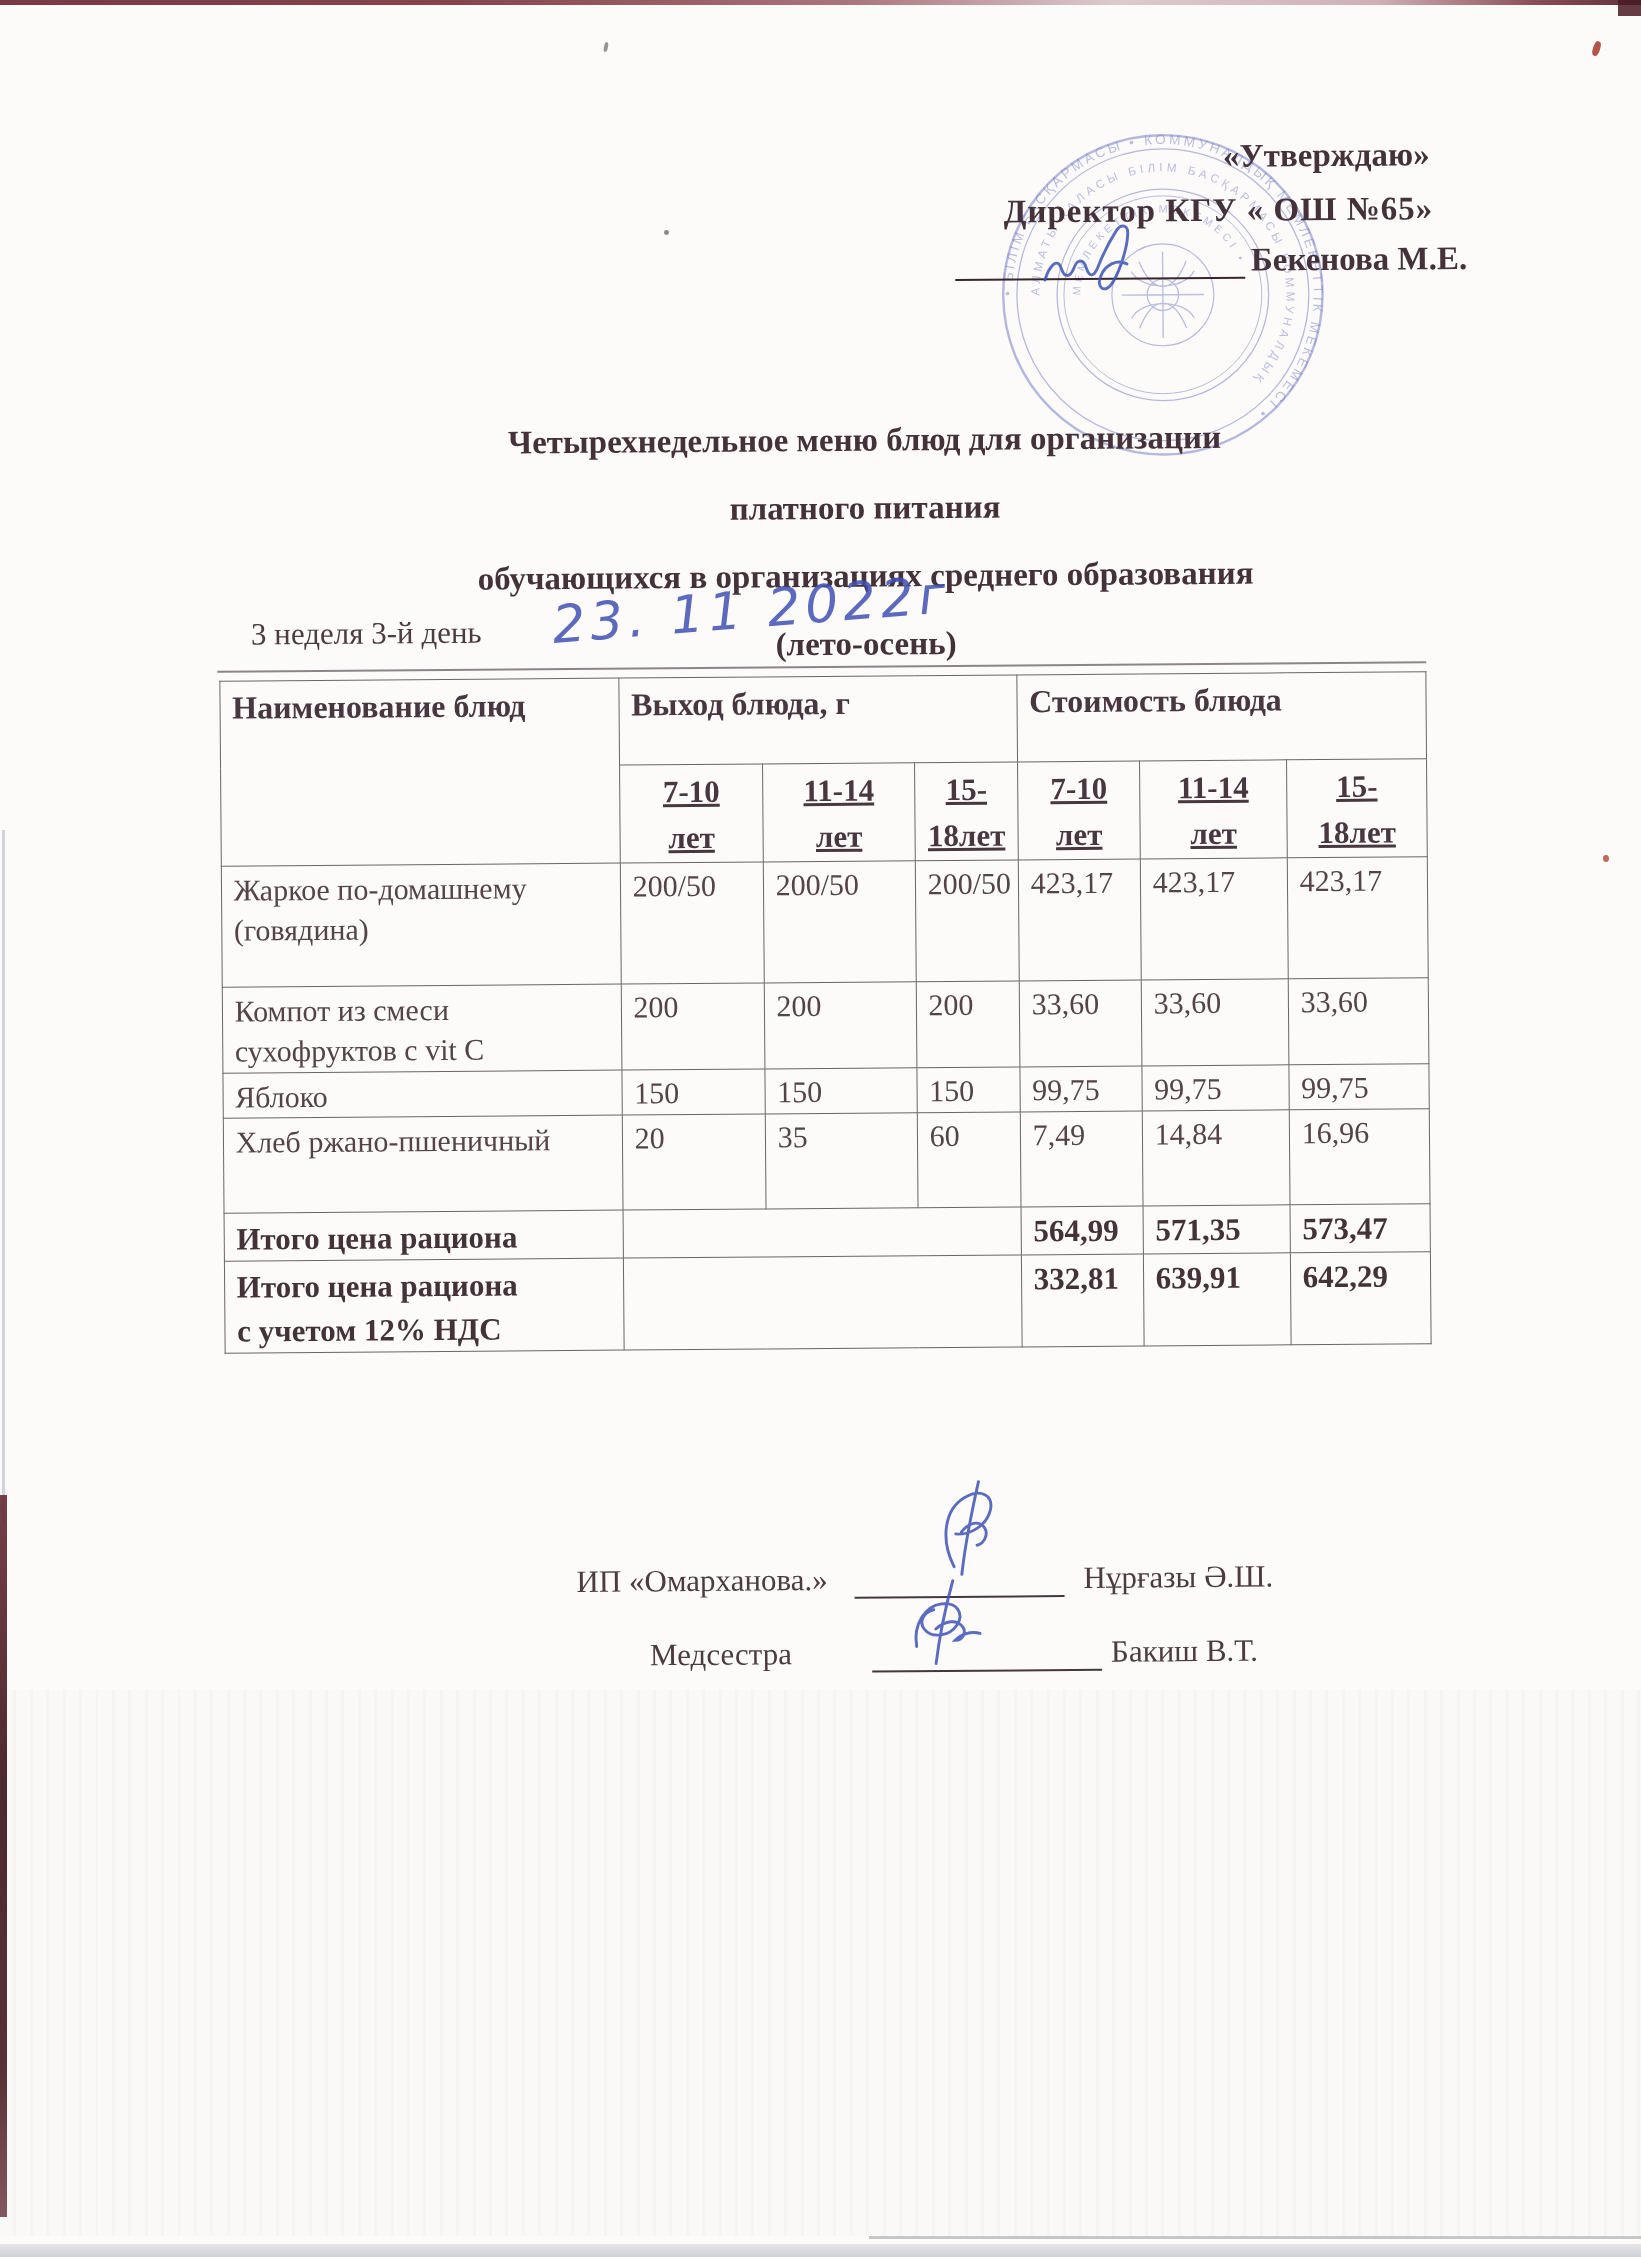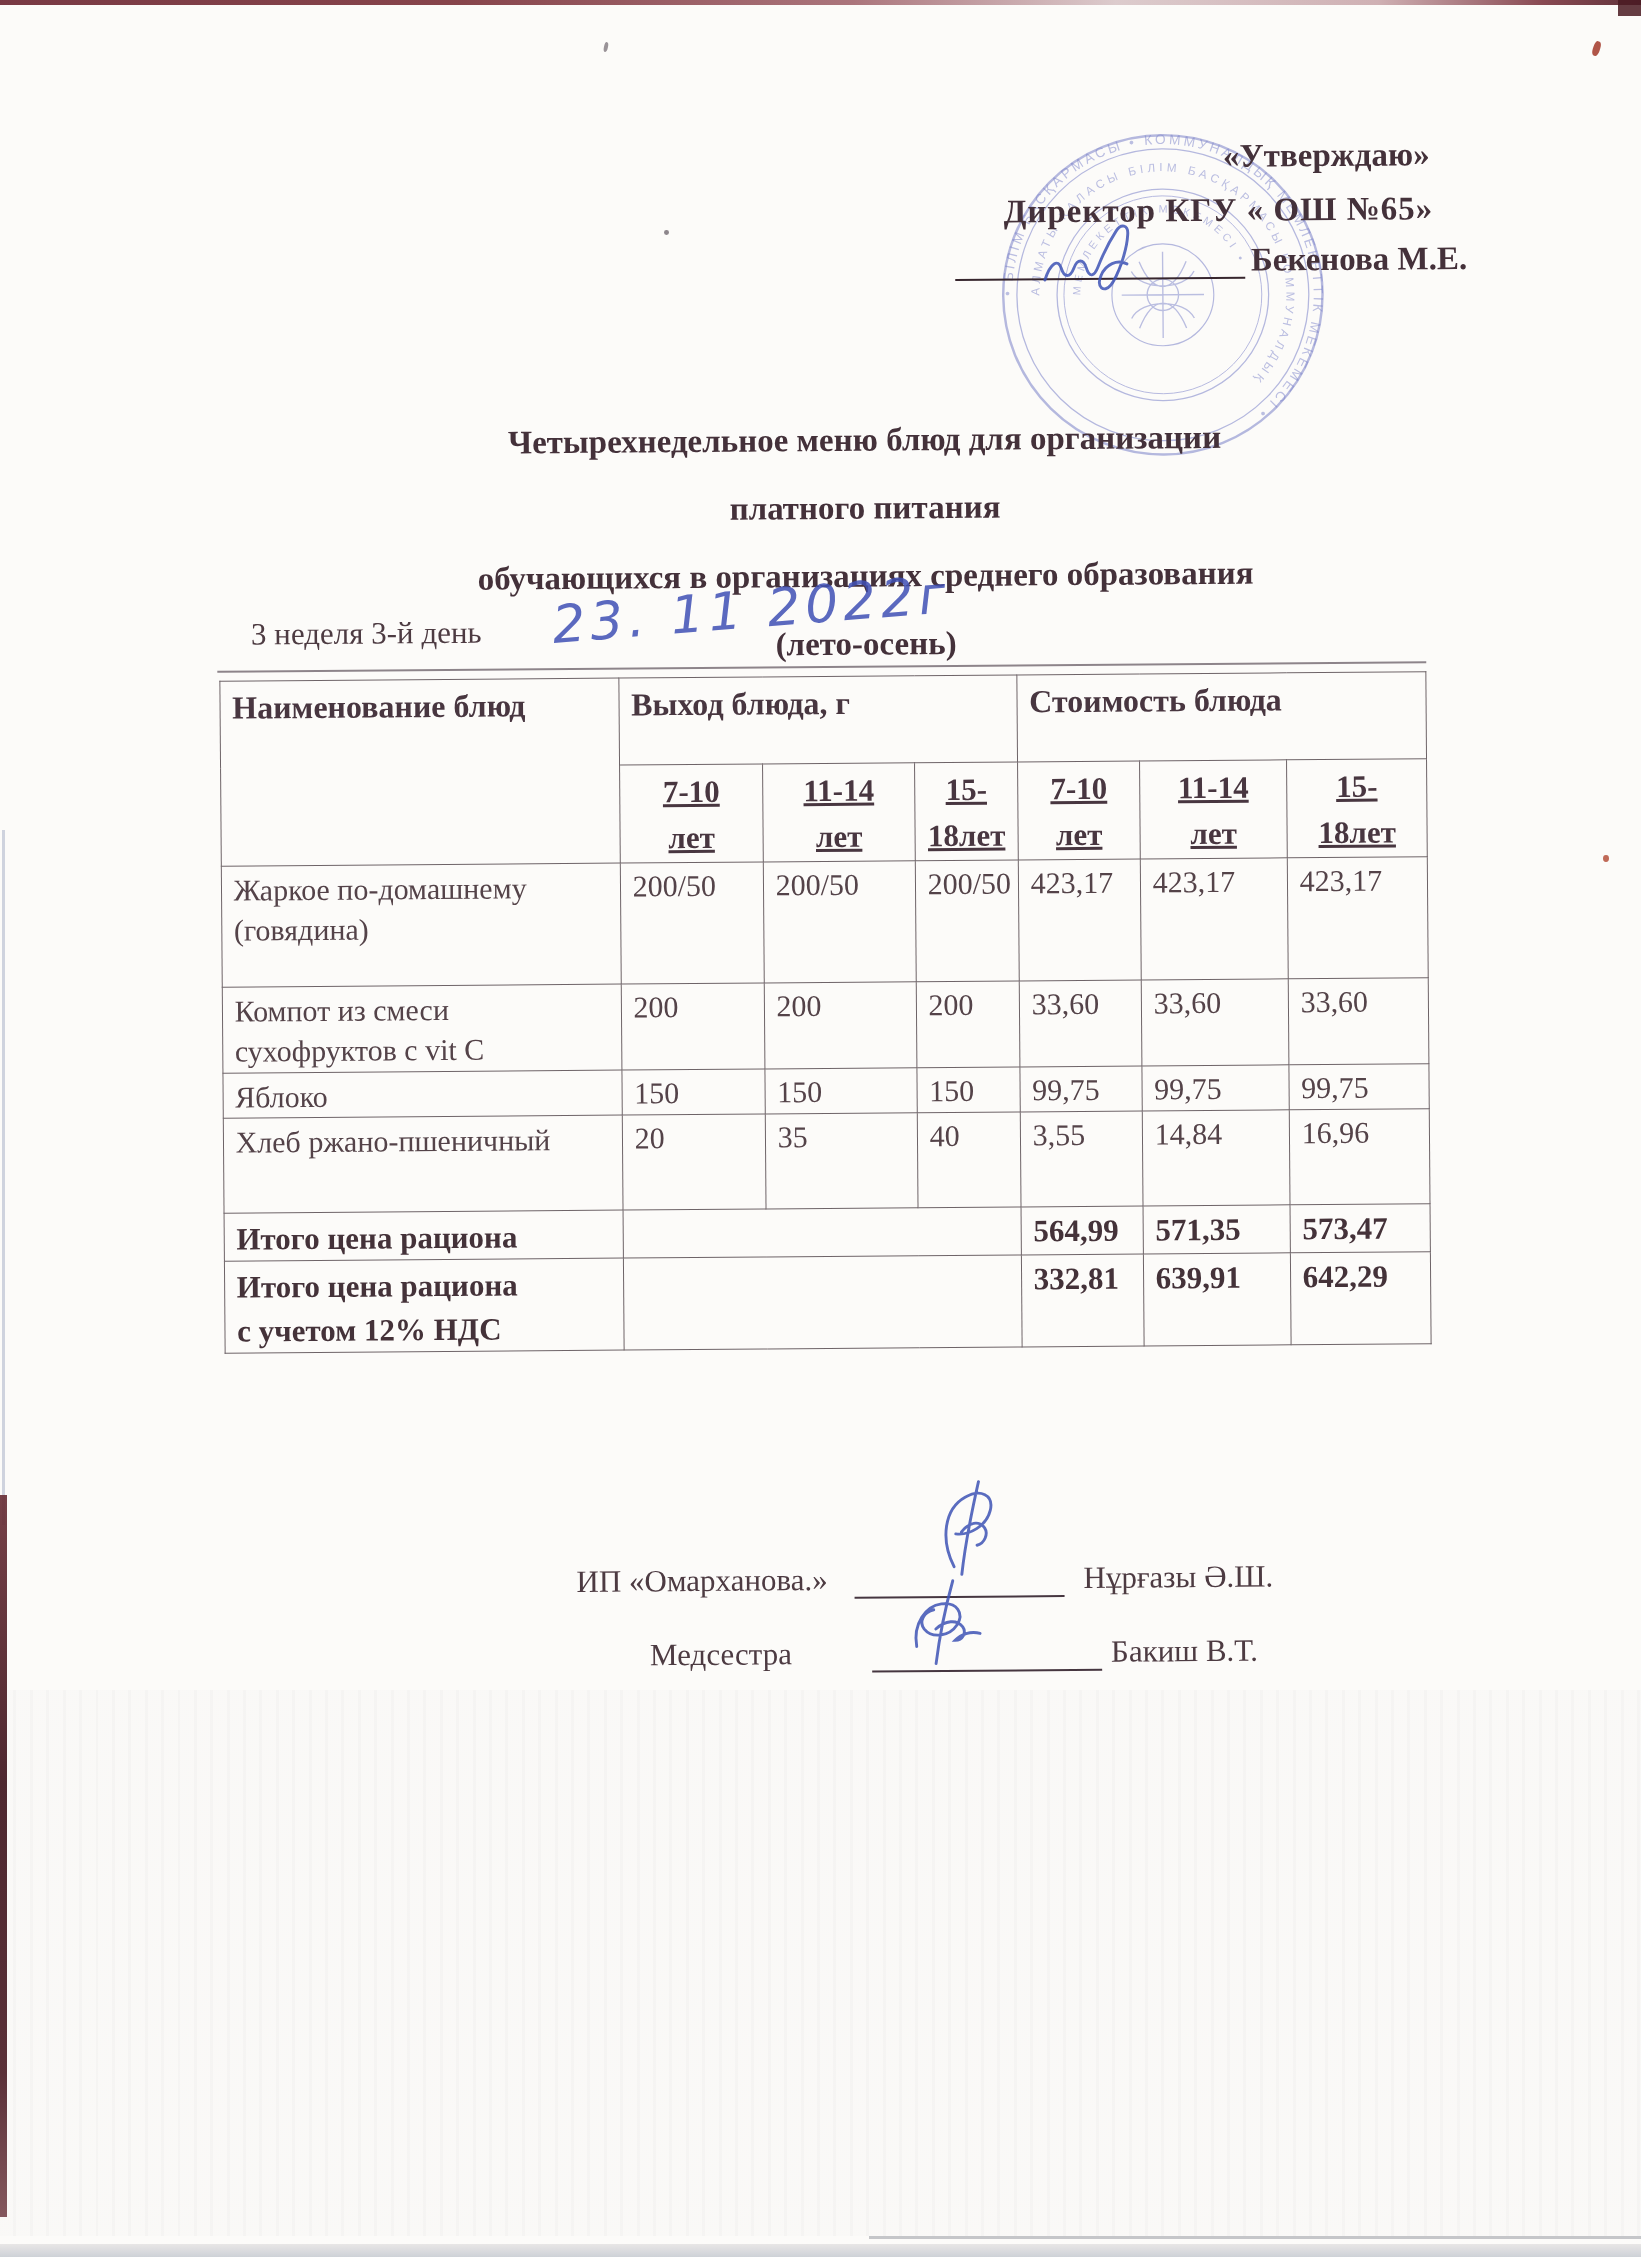--- a/index.html
+++ b/index.html
@@ -196,22 +196,22 @@
           <td class="num">150</td>
           <td class="num">150</td>
           <td class="num">99,75</td>
           <td class="num">99,75</td>
           <td class="num">99,75</td>
         </tr>
         <tr class="r3">
           <td class="name">Хлеб ржано-пшеничный</td>
           <td class="num">20</td>
           <td class="num">35</td>
-          <td class="num">40</td>
-          <td class="num">3,55</td>
+          <td class="num">60</td>
+          <td class="num">7,49</td>
           <td class="num">14,84</td>
           <td class="num">16,96</td>
         </tr>
 
         <tr class="t0">
           <td class="name tot">Итого цена рациона</td>
           <td colspan="3"></td>
           <td class="num tot">564,99</td>
           <td class="num tot">571,35</td>
           <td class="num tot">573,47</td>

